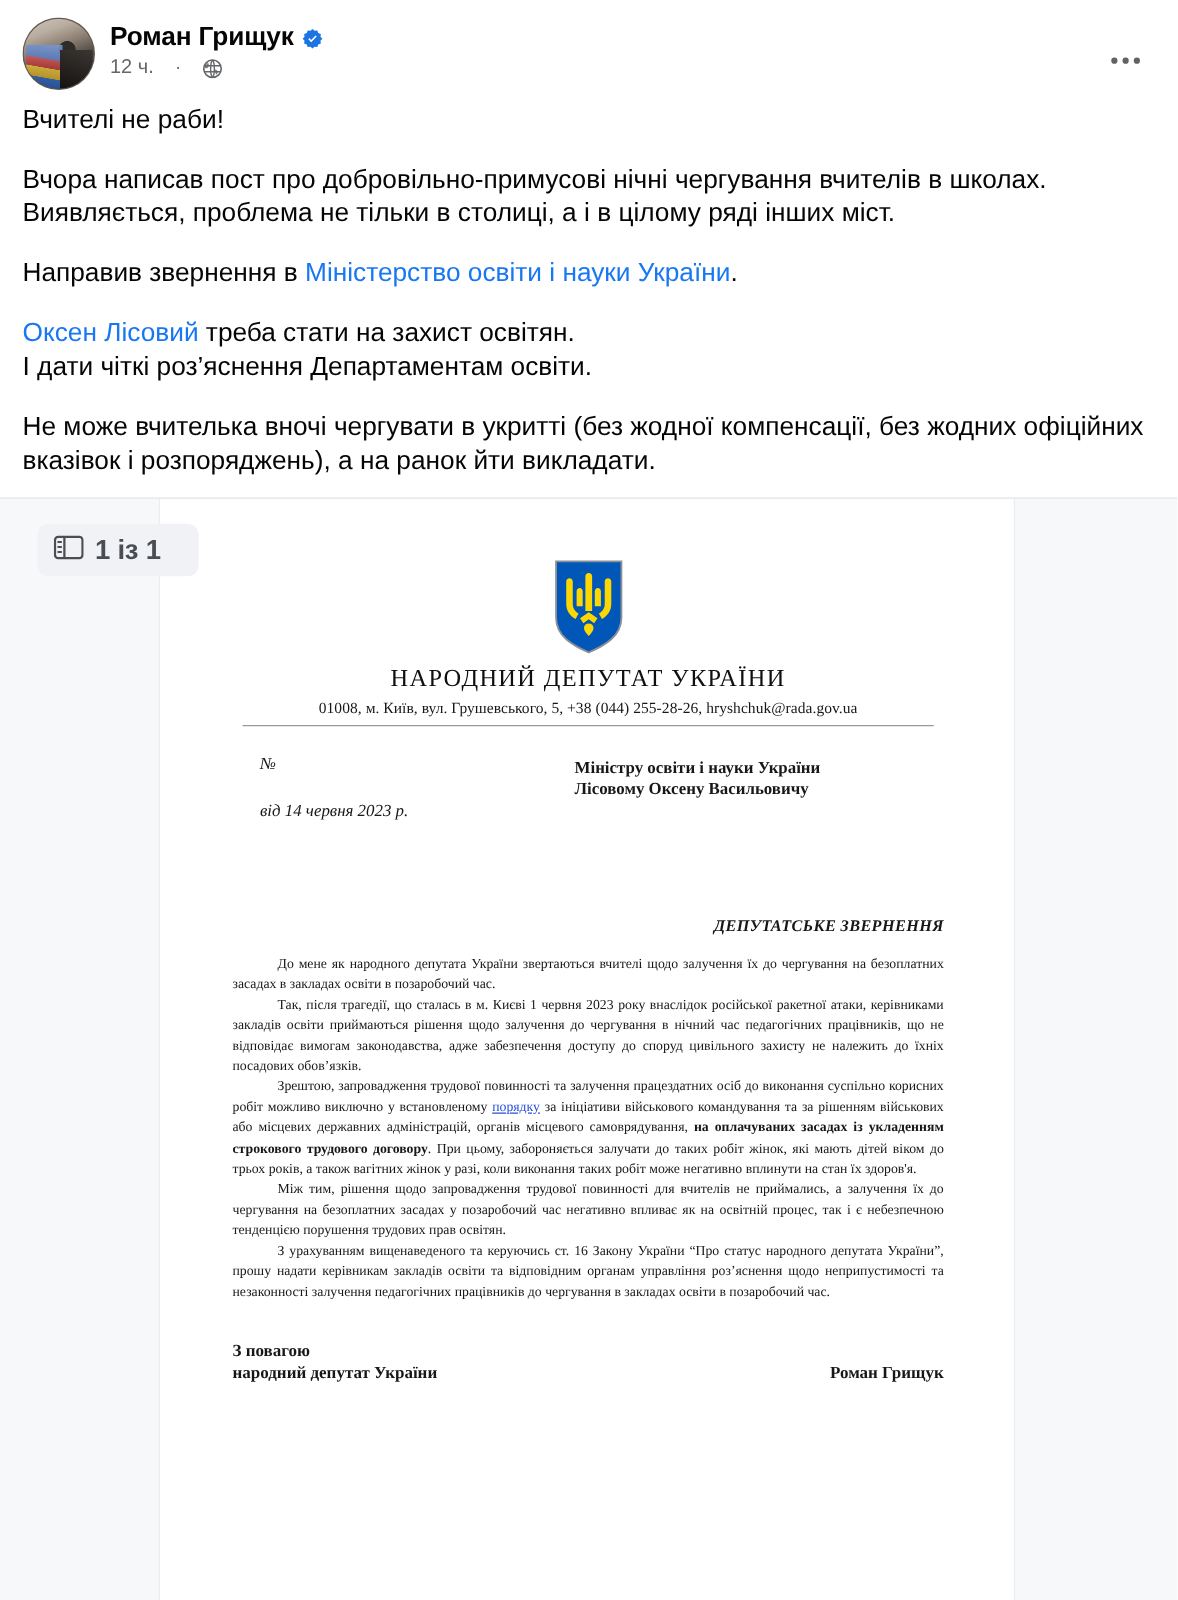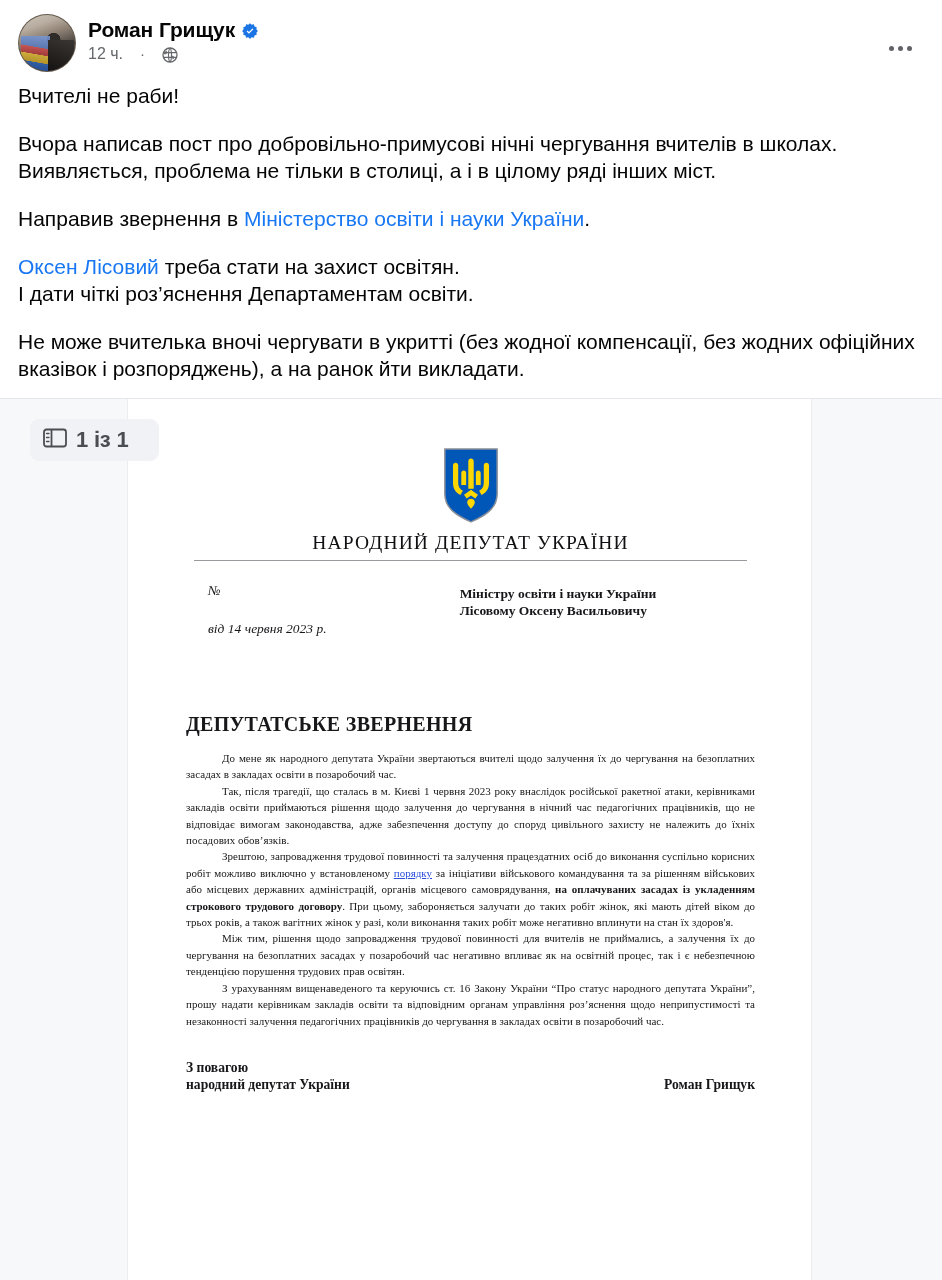--- a/index.html
+++ b/index.html
@@ -236,26 +236,27 @@
   .addr-left .numline { margin-bottom: 22px; }
   .addr-right {
     width: 54%;
     font-weight: 700;
     font-style: normal;
     line-height: 17px;
     padding-top: 2px;
   }
 
   .doc-title {
-    text-align: left;
+    text-align: right;
     font-weight: 700;
-    font-size: 20px;
+    font-size: 13px;
     letter-spacing: 0.3px;
     margin-top: 76px;
     margin-bottom: 14px;
+    font-style: italic;
   }
   .doc-p {
     text-align: justify;
     text-indent: 36px;
     font-size: 11px;
     line-height: 16.4px;
     margin: 0 0 0 0;
   }
   .doc-p b { font-weight: 700; }
   .doc-link {
@@ -380,20 +381,21 @@
                 <path d="M22.2 24.8c1.5 0 2.6 1.2 2.6 2.7v12.9h-5.2V27.5c0-1.5 1.1-2.7 2.6-2.7z"></path>
                 <path d="M37.8 24.8c1.5 0 2.6 1.2 2.6 2.7v12.9h-5.2V27.5c0-1.5 1.1-2.7 2.6-2.7z"></path>
                 <path d="M30 45.5l7.5 5.3-2.9 4.2-4.6-3.3-4.6 3.3-2.9-4.2z"></path>
                 <path d="M30 55.2c2.4 0 4.1 1.6 4.1 3.8 0 2.6-2.4 5-4.1 7-1.7-2-4.1-4.4-4.1-7 0-2.2 1.7-3.8 4.1-3.8z"></path>
               </g>
             </svg>
           </span>
         </div>
 
         <div class="letterhead-title">НАРОДНИЙ ДЕПУТАТ УКРАЇНИ</div>
+        <div class="letterhead-contacts">01008, м. Київ, вул. Грушевського, 5, +38 (044) 255-28-26, hryshchuk@rada.gov.ua</div>
         <div class="rule"></div>
 
         <div class="addr-block">
           <div class="addr-left">
             <div class="numline">№</div>
             <div>від 14 червня 2023 р.</div>
           </div>
           <div class="addr-right">
             <div>Міністру освіти і науки України</div>
             <div>Лісовому Оксену Васильовичу</div>

